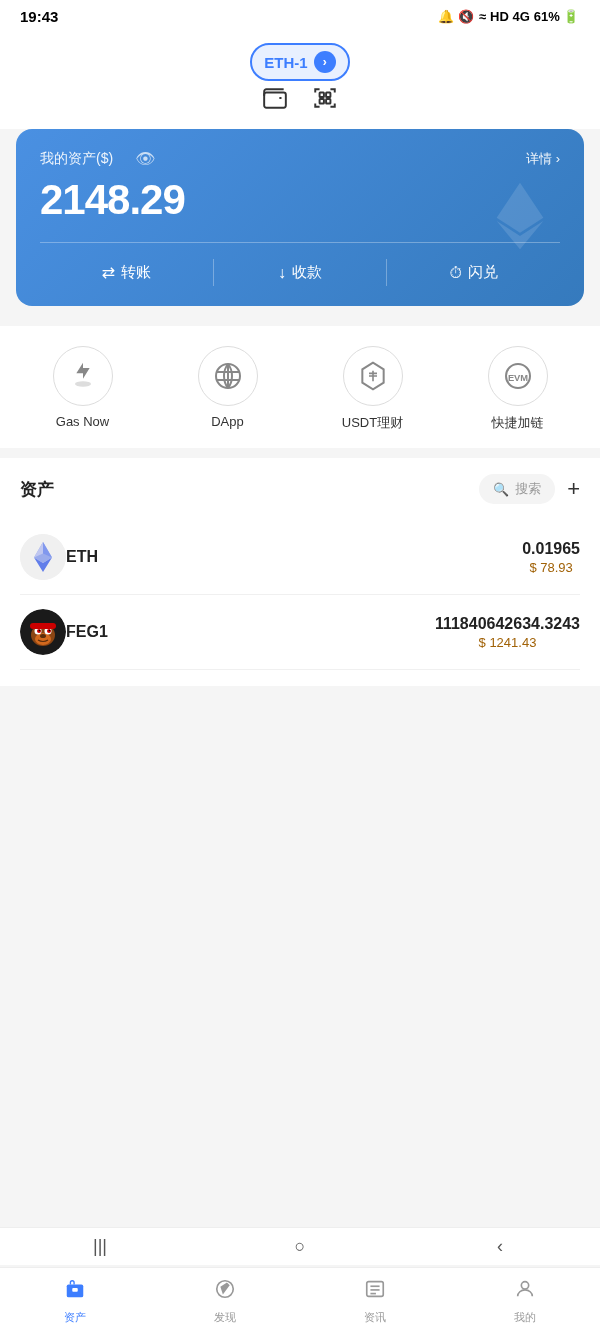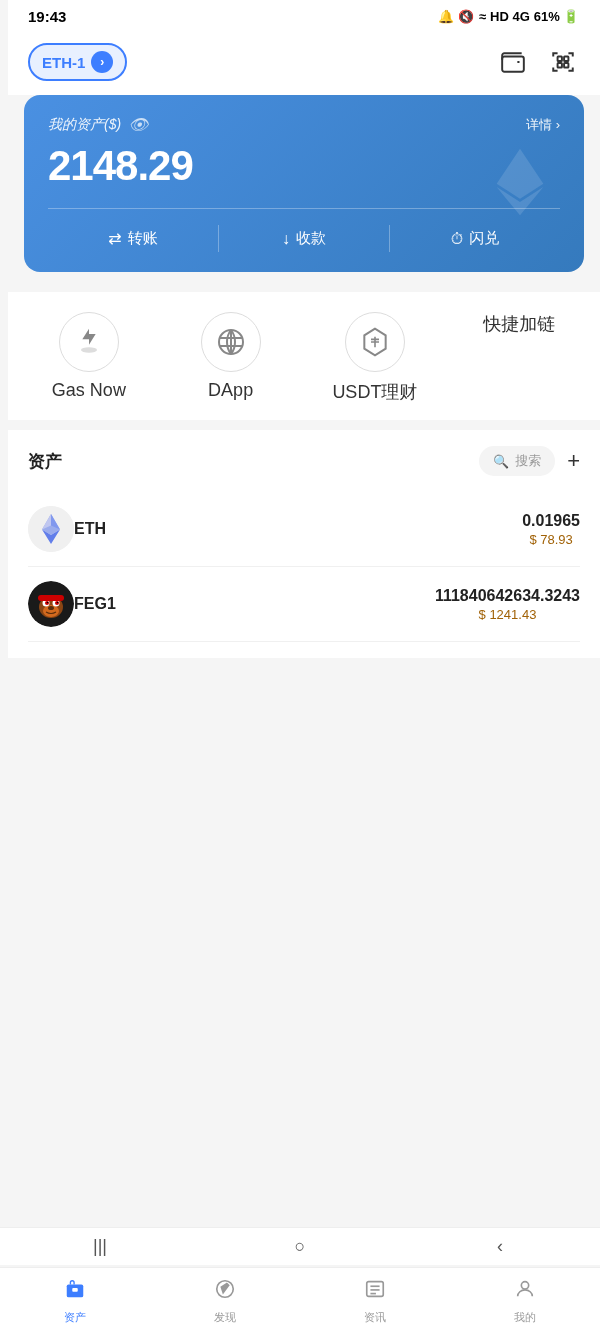--- a/index.html
+++ b/index.html
@@ -34,20 +34,21 @@
       font-size: 13px;
     }
 
     
     .top-nav {
       background: #fff;
       display: flex;
       justify-content: space-between;
       align-items: center;
       padding: 10px 20px 14px;
+      flex-direction: column;
     }
     .network-badge {
       display: flex;
       align-items: center;
       gap: 6px;
       background: #e8f0ff;
       border: 2px solid #3d7eff;
       border-radius: 20px;
       padding: 6px 12px;
       color: #3d7eff;
@@ -93,22 +94,21 @@
       display: flex;
       justify-content: space-between;
       align-items: center;
       margin-bottom: 8px;
     }
     .asset-label {
       font-size: 14px;
       opacity: 0.9;
       display: flex;
       align-items: center;
-      gap: 7px;
-      font-style: italic;
+      gap: 22px;
     }
     .eye-icon { font-size: 16px; opacity: 0.8; }
     .detail-link {
       font-size: 13px;
       opacity: 0.9;
       display: flex;
       align-items: center;
       gap: 2px;
     }
     .asset-amount {
@@ -171,21 +171,21 @@
       height: 60px;
       border-radius: 50%;
       border: 1.5px solid #ddd;
       display: flex;
       align-items: center;
       justify-content: center;
       background: #fff;
       font-size: 26px;
     }
     .quick-label {
-      font-size: 18px;
+      font-size: 13px;
       color: #333;
       text-align: center;
     }
 
     
     .assets-section {
       background: #fff;
       padding: 16px 20px;
     }
     .assets-header {
@@ -302,21 +302,20 @@
     }
     .sys-nav-btn {
       font-size: 18px;
       color: #555;
       width: 40px;
       text-align: center;
     }
 
     .main-content {
       padding-bottom: 140px;
-      margin-left: 8px;
     }
   </style>
 </head>
 <body>
 
 <div class="main-content">
 
   <div class="status-bar">
     <span class="status-left">19:43</span>
     <div class="status-right">
@@ -414,20 +413,26 @@
       <div class="quick-icon-wrap">
         <svg width="32" height="32" viewBox="0 0 24 24" fill="none" stroke="#888" stroke-width="1.5">
           <path d="M12 2L4 7v10l8 5 8-5V7z"></path>
           <path d="M12 8v8M9 10h6M9 12h6" stroke-width="1.2"></path>
         </svg>
       </div>
       <span class="quick-label">USDT理财</span>
     </div>
 
     <div class="quick-item">
+      <div class="quick-icon-wrap">
+        <svg width="32" height="32" viewBox="0 0 24 24" fill="none" stroke="#888" stroke-width="1.5">
+          <circle cx="12" cy="12" r="9"></circle>
+          <text x="12" y="16" text-anchor="middle" font-size="7" fill="#888" stroke="none" font-weight="bold">EVM</text>
+        </svg>
+      </div>
       <span class="quick-label">快捷加链</span>
     </div>
   </div>
 
   <div class="assets-section">
     <div class="assets-header">
       <span class="assets-title">资产</span>
       <div class="assets-controls">
         <div class="search-box">
           <span>🔍</span>

